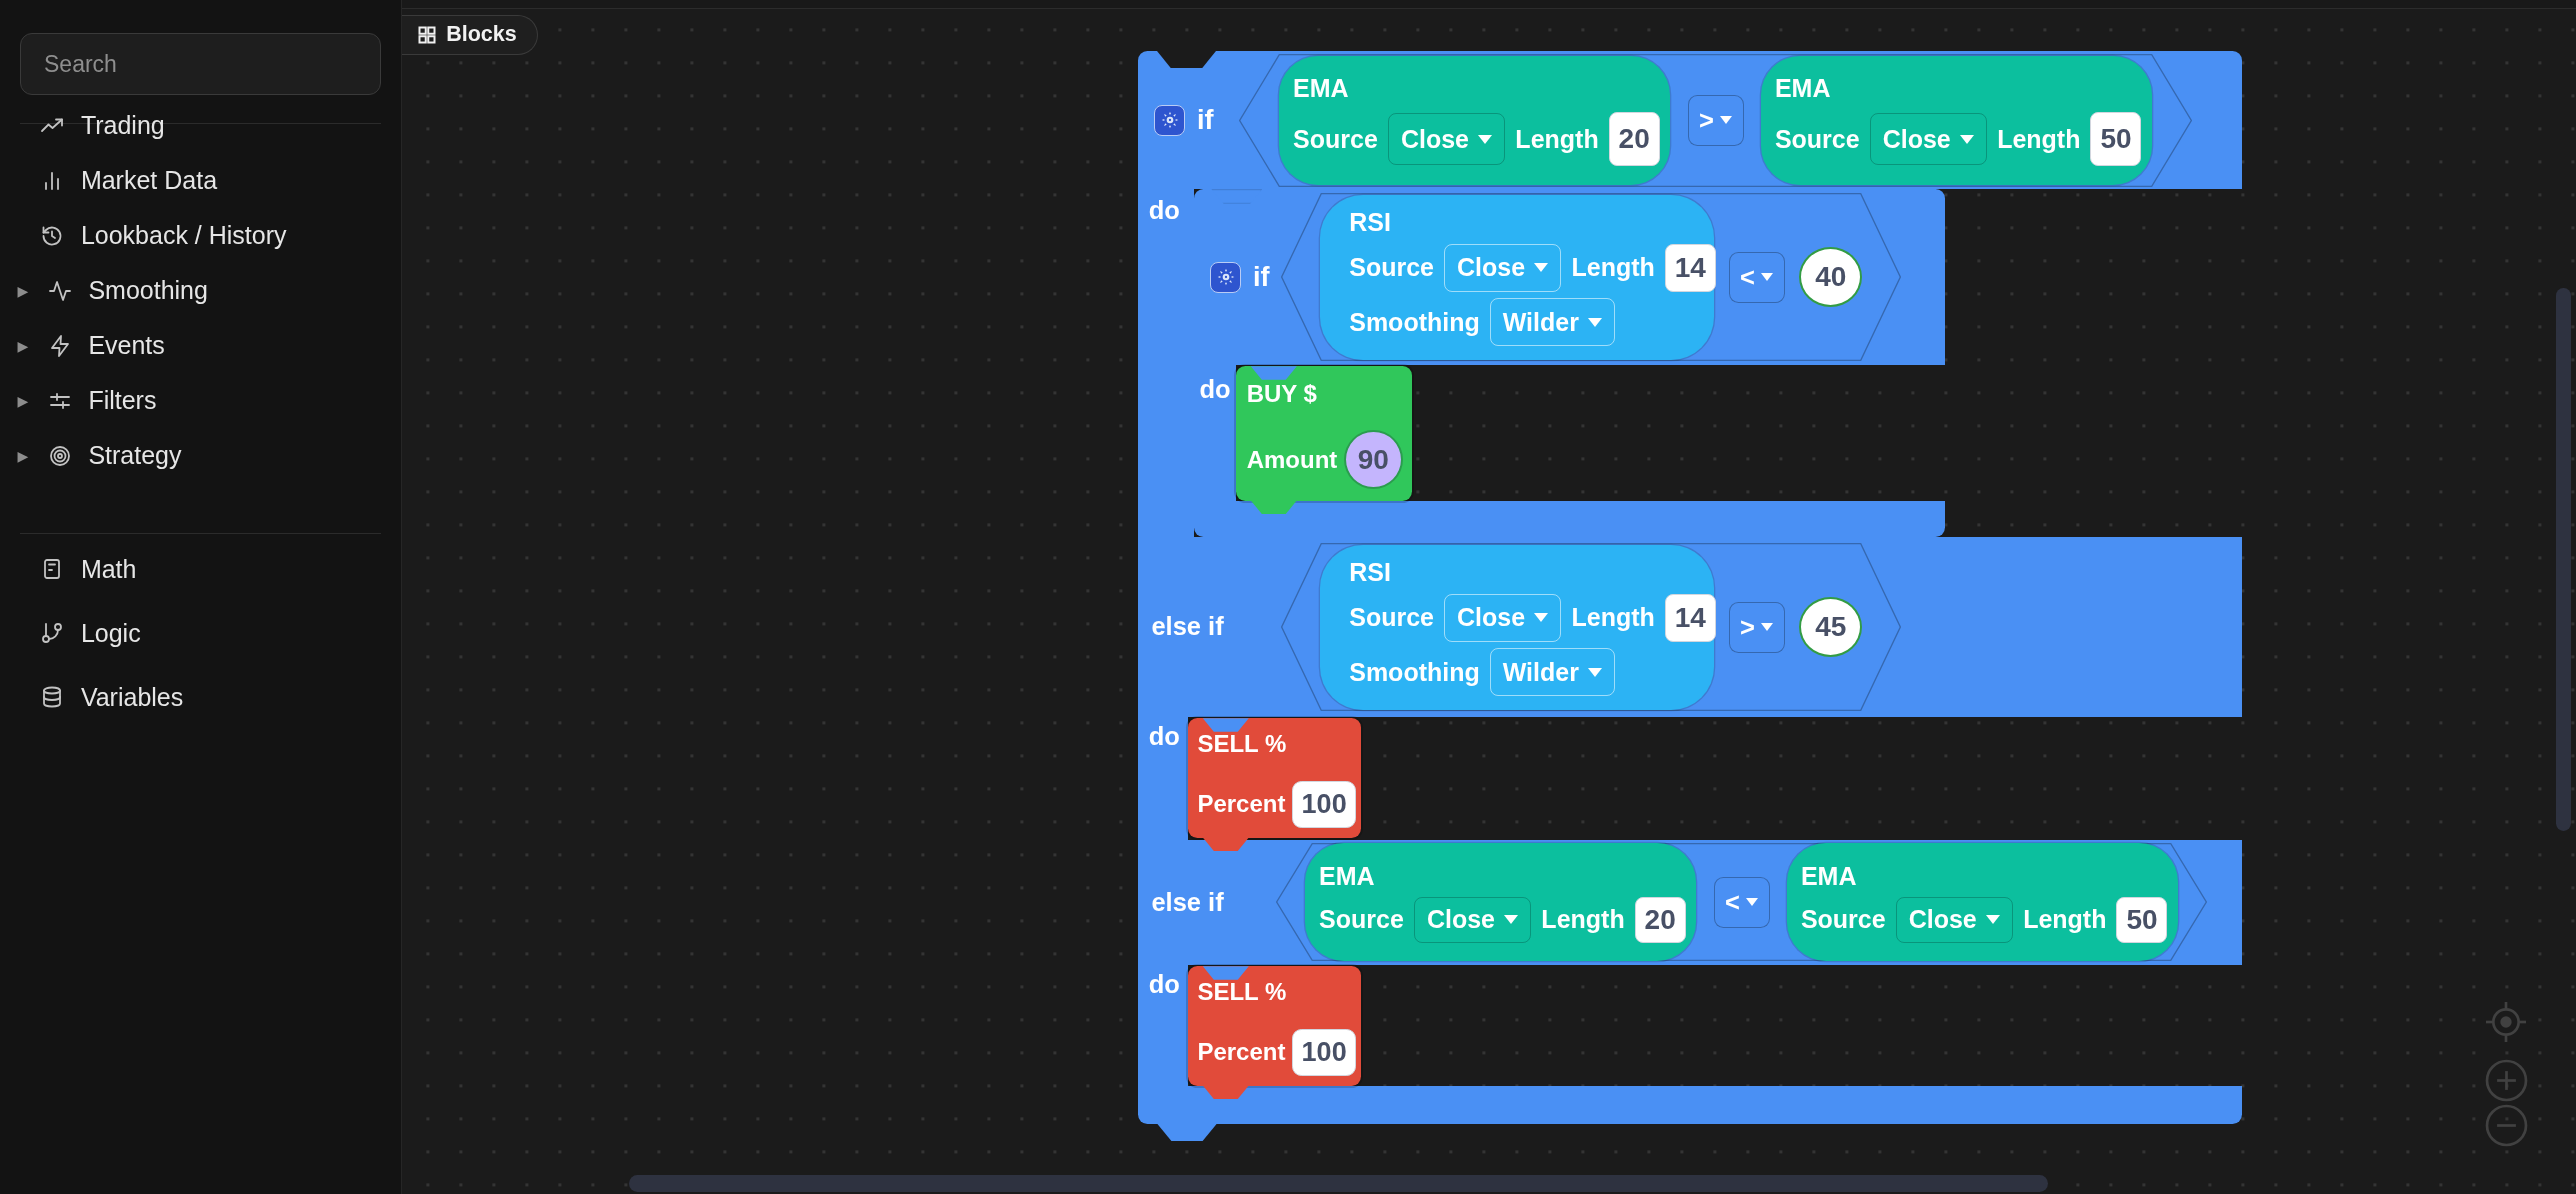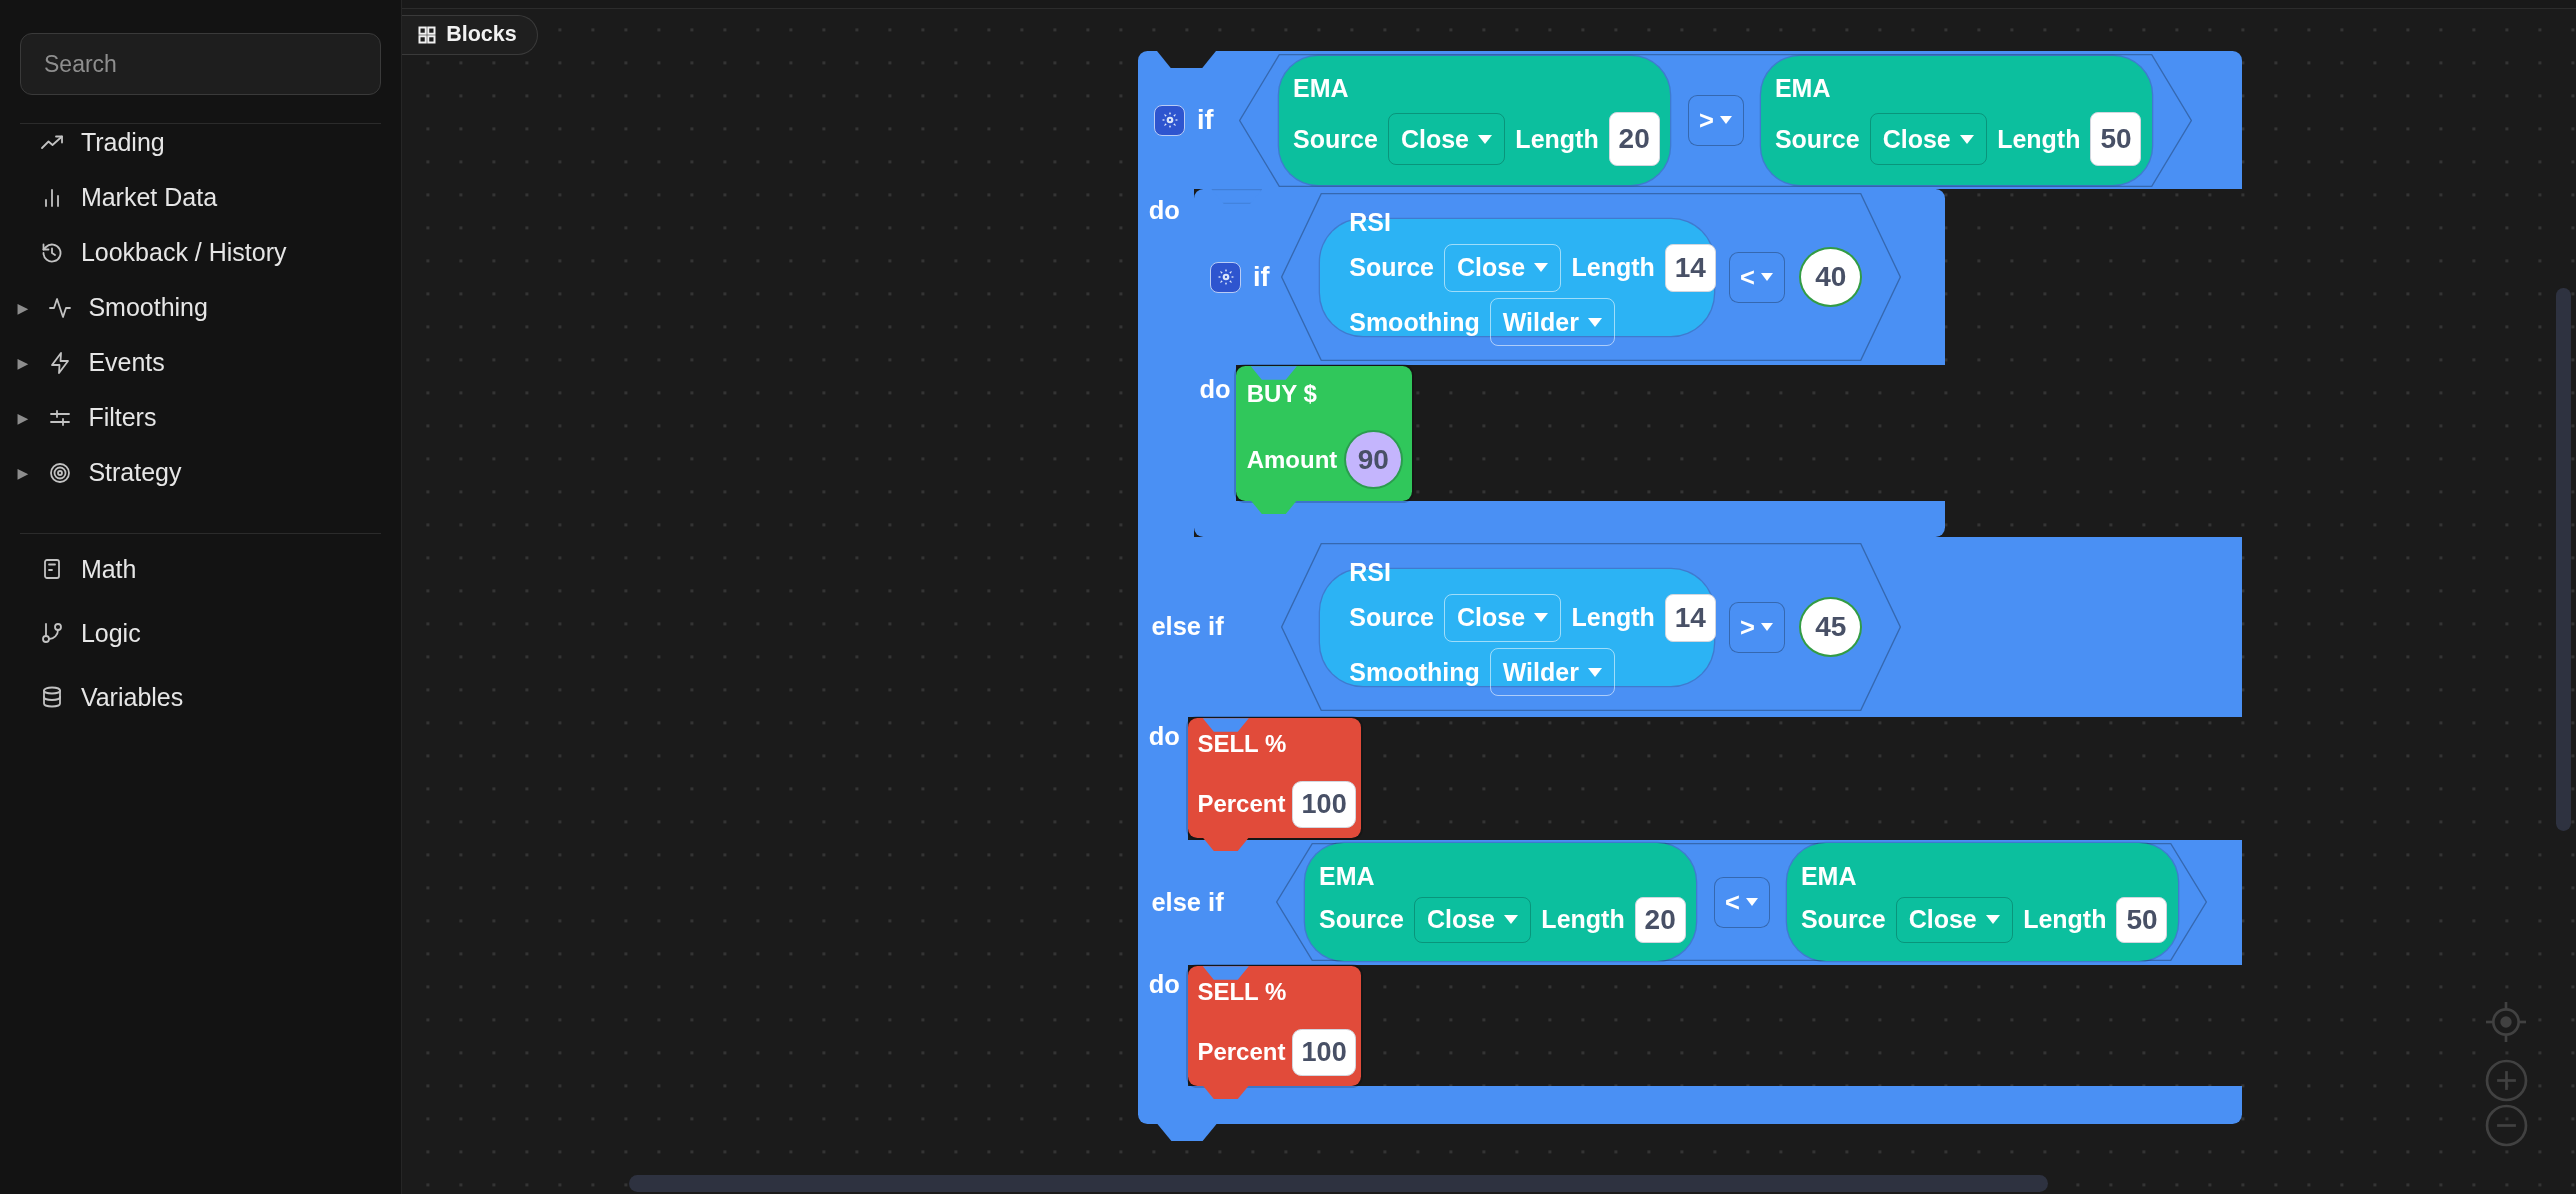--- a/index.html
+++ b/index.html
@@ -70,21 +70,21 @@
   .numfield{height:54px;min-width:51px;box-sizing:border-box;background:#fff;
     border:1.3px solid #d2d6de;border-radius:8px;display:flex;align-items:center;
     justify-content:center;padding:0 8px;color:#485066;font-weight:700;font-size:28px;cursor:text;}
 
   .ema{width:391px;height:129px;background:#0cbf9e;padding-left:14px;gap:9.4px;}
   .ema .dropdown{border:1.3px solid rgba(0,0,0,0.22);}
   .ema.compact{height:118px;gap:5.4px;}
   .ema.compact .dropdown,.ema.compact .numfield{height:46px;}
   .ema.compact:nth-child(1){width:386px;}
 
-  .rsi{width:394px;height:117px;border-radius:43px;background:#2cb3f4;
+  .rsi{width:394px;height:165px;border-radius:43px;background:#2cb3f4;
     padding-left:29.5px;gap:6.7px;}
   .rsi .dropdown{border:1.3px solid rgba(255,255,255,0.55);}
   .rsi .dropdown,.rsi .numfield{height:48px;}
 
   .cmp{width:56px;height:51px;box-sizing:border-box;background:#4a90f4;
     border:1.3px solid rgba(0,0,0,0.28);border-radius:9.4px;display:flex;align-items:center;
     justify-content:center;gap:6px;cursor:pointer;flex:none;}
   .cmp .op{color:#fff;font-weight:700;font-size:25.5px;}
   .cmp .caret{border-left-width:6.7px;border-right-width:6.7px;border-top-width:8.7px;}
 
@@ -126,21 +126,21 @@
 </style>
 </head>
 <body>
 
 <div class="app">
 
   <aside class="sidebar">
     <input class="search" placeholder="Search" style="">
     <div class="sb-divider" style="top:123px"></div>
 
-    <nav class="nav nav1" style="top:115px">
+    <nav class="nav nav1" style="top:98px">
       <div class="sb-item">
         <span class="sb-caret-space"></span>
         <span class="sb-icon">
           <svg viewBox="0 0 24 24">
               <polyline points="2,17 8.5,10.5 12.5,14 22,5.5"></polyline>
               <polyline points="16,5.5 22,5.5 22,11.5"></polyline>
             </svg>
         </span>
         <span class="sb-label">Trading</span>
       </div>

